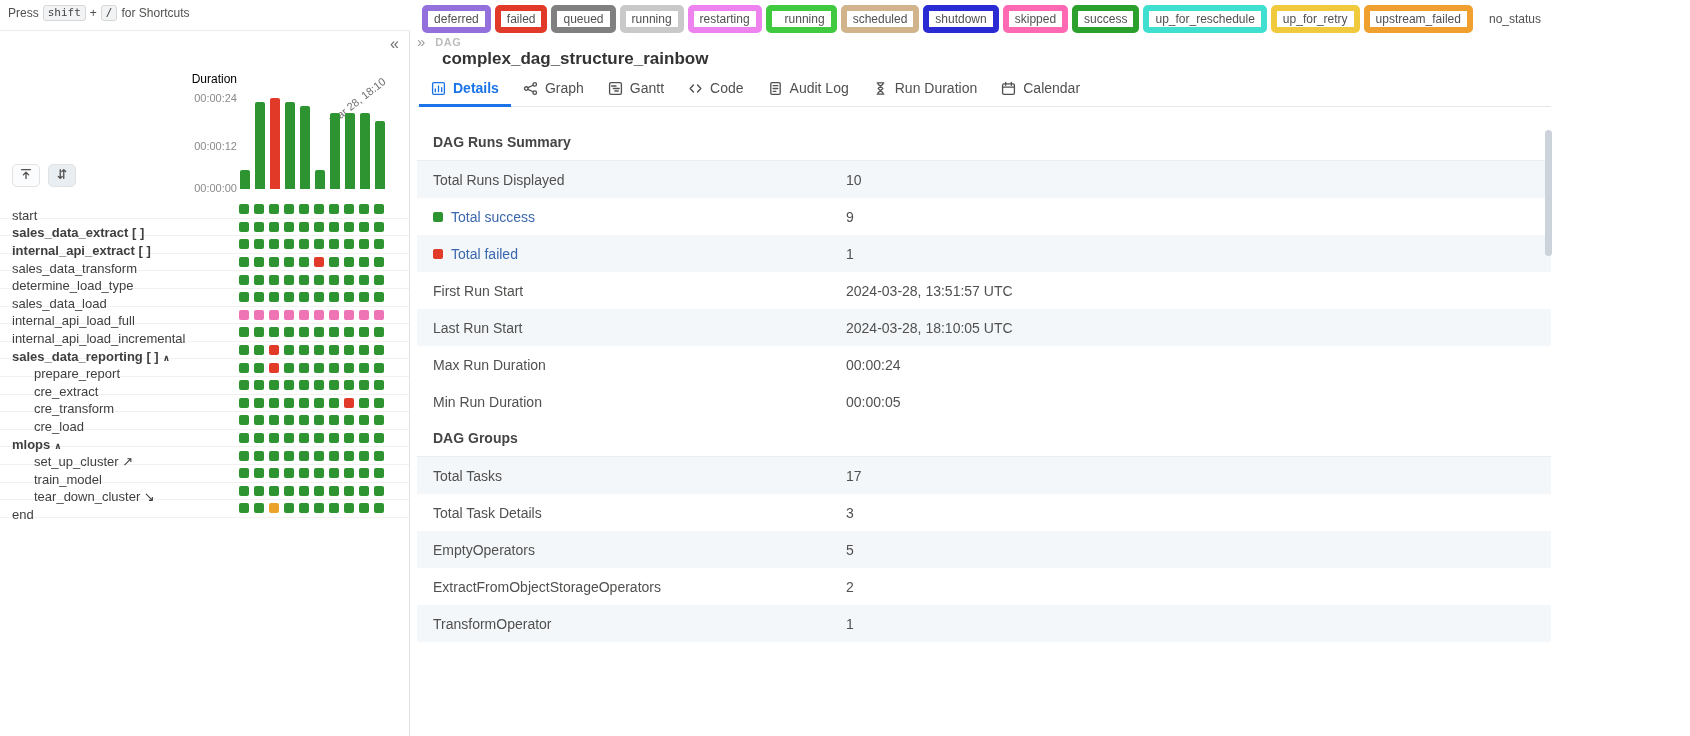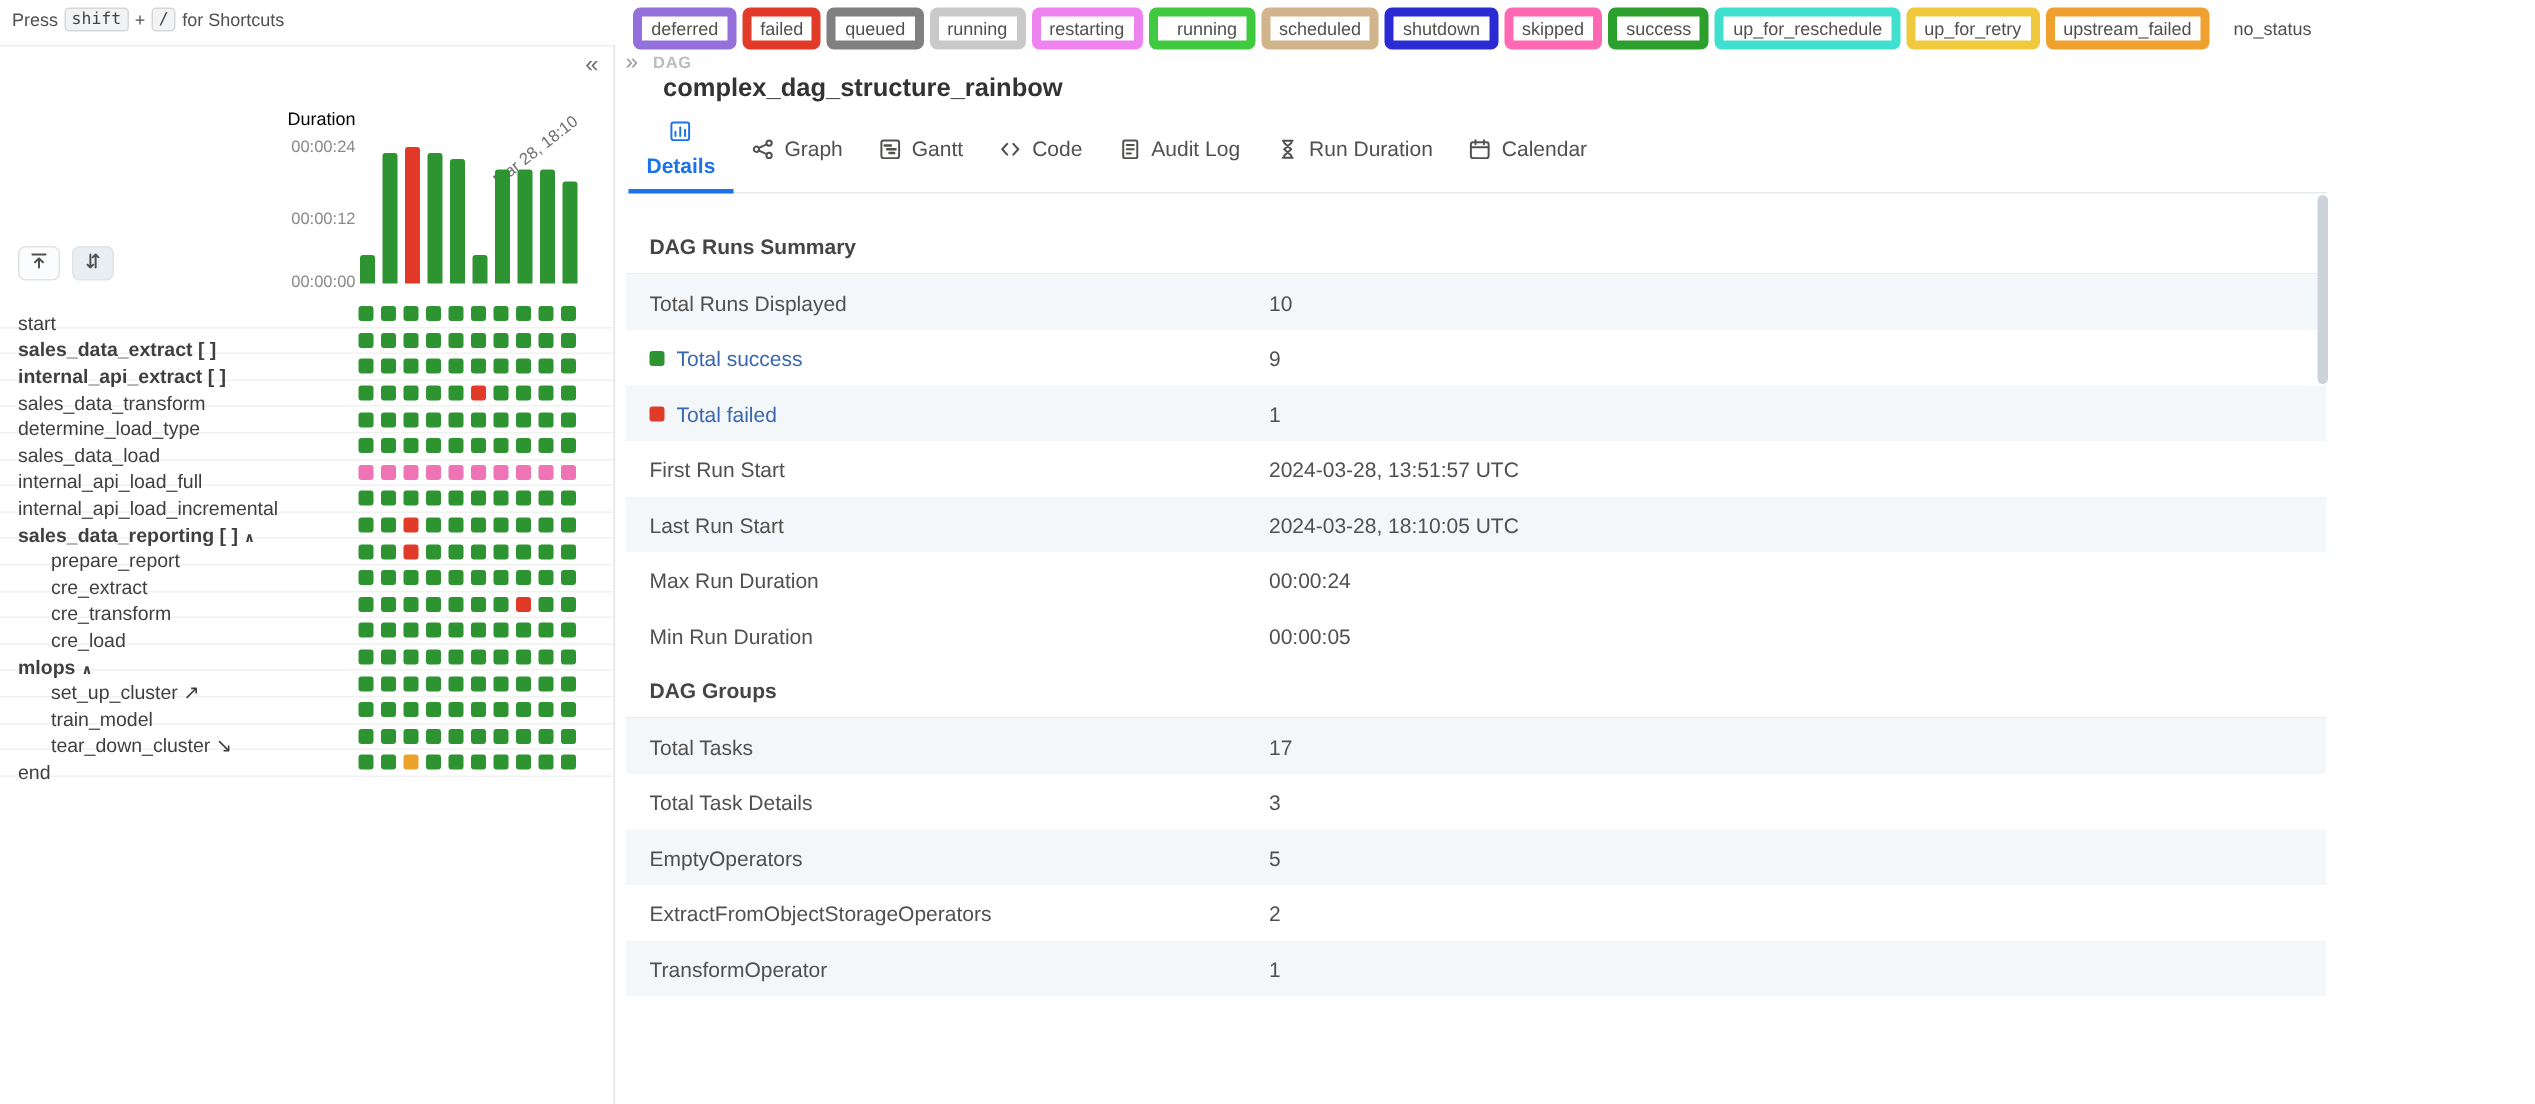--- a/index.html
+++ b/index.html
@@ -51,21 +51,21 @@
   .sq { width:10px; height:10px; border-radius:2px; cursor:pointer; }
   
   .main { flex:none; width:1142px; position:relative; padding:4px 0 0 7px; }
   .crumb-row { display:flex; align-items:center; gap:10px; height:16px; }
   .expand-btn { background:none; border:none; font-size:15px; color:#9a9a9a; cursor:pointer; line-height:14px; }
   .crumb-label { font-size:11px; font-weight:700; color:#bcbcbc; letter-spacing:.5px; }
   .dag-title { font-size:17px; font-weight:700; color:#333; margin:0 0 0 25px; line-height:18px; }
   .tabs { display:flex; margin-top:4px; border-bottom:1px solid #e6e9ec; padding-left:2px; width:1134px; }
   .tab { display:flex; align-items:center; gap:7px; padding:8px 12px; font-size:14px;
          color:#51504f; cursor:pointer; border-bottom:3px solid transparent; margin-bottom:-1px; line-height:16px; }
-  .tab.active { color:#1a73e8; border-bottom-color:#1a73e8; font-weight:600;flex-direction:column; }
+  .tab.active { color:#1a73e8; border-bottom-color:#1a73e8; font-weight:600; }
   .tab-icon { display:flex; }
   
   .details-table { margin-top:17px; width:1134px; font-size:14px; }
   .t-row { display:flex; align-items:center; height:37px; }
   .t-row.shaded { background:#f3f7fa; }
   .t-row.header { font-weight:700; border-bottom:1px solid #e9edf0; color:#454545; background:#fff; }
   .t-label { width:429px; padding-left:16px; flex:none; display:flex; align-items:center; gap:8px; }
   .t-value { flex:1; color:#51504f; }
   .marker { width:10px; height:10px; border-radius:2px; display:inline-block; flex:none; }
   .link { color:#3a67ad; cursor:pointer; }

